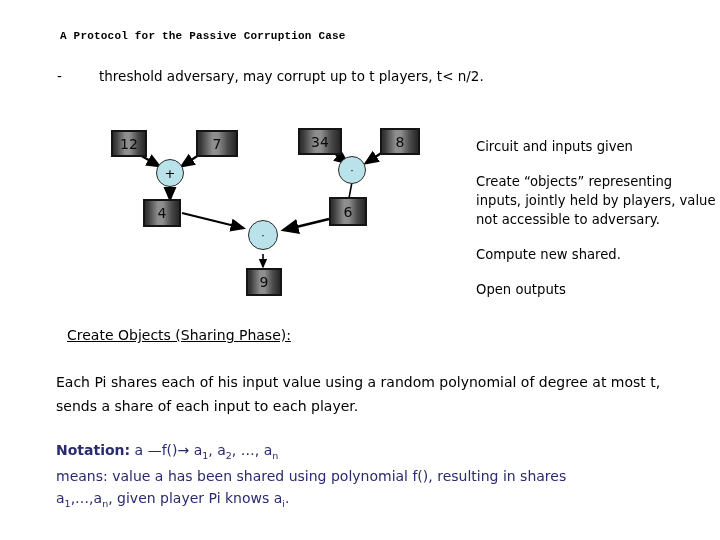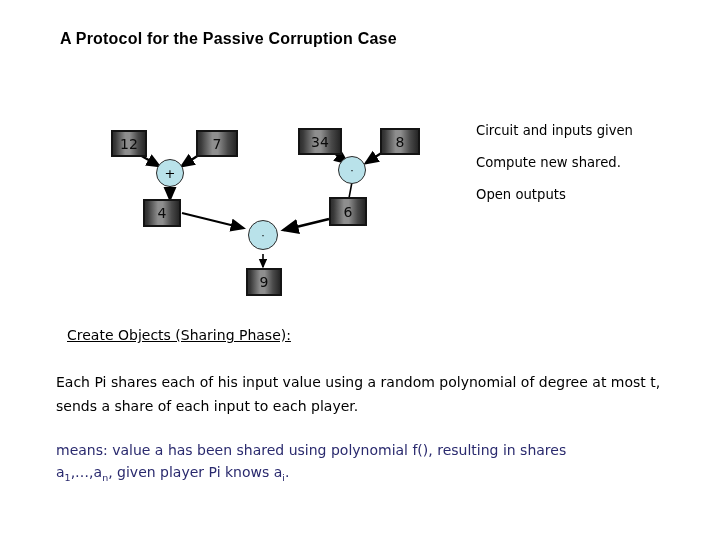--- a/index.html
+++ b/index.html
@@ -21,25 +21,25 @@
     left: 0; top: 0;
     width: 720px;
     height: 540px;
   }
 
   
   .title {
     position: absolute;
     left: 60px;
     top: 30px;
-    font-size: 16px;
+    font-size: 11px;
     font-weight: bold;
     letter-spacing: 0.2px;
     white-space: nowrap;
-    font-family: Liberation Sans, sans-serif;
+    font-family: Liberation Mono, monospace;
   }
 
   .bullet-row {
     position: absolute;
     left: 57px;
     top: 68px;
     font-size: 13.5px;
     white-space: nowrap;
   }
   .bullet-dash {
@@ -49,21 +49,21 @@
 
   .right-col {
     position: absolute;
     left: 476px;
     top: 121px;
     width: 240px;
     font-size: 13.2px;
     line-height: 19px;
   }
   .right-col p {
-    margin: 0 0 13px 0;
+    margin: 16px 0 13px 0;
   }
   .right-col p:last-child { margin-bottom: 0; }
 
   .section-head {
     position: absolute;
     left: 56px;
     top: 327px;
     font-size: 14px;
     text-decoration: underline;
     white-space: nowrap;
@@ -139,23 +139,27 @@
   }
   .gate.mul { font-size: 11px; }
 </style>
 </head>
 <body>
 
 <div class="slide">
 
   <div class="title">A Protocol for the Passive Corruption Case</div>
 
+  <div class="bullet-row">
+    <span class="bullet-dash">-</span><span>threshold adversary, may corrupt up to t players, t&lt; n/2.</span>
+  </div>
 
   <div class="right-col">
     <p>Circuit and inputs given</p>
+    <p>Create “objects” representing inputs, jointly held by players, value not accessible to adversary.</p>
     <p>Compute new shared.</p>
     <p>Open outputs</p>
   </div>
 
   <div class="circuit">
 
     <svg width="720" height="540" style="position:absolute;left:0;top:0;">
       <defs>
         <marker id="ah" markerWidth="7" markerHeight="7" refX="5.6" refY="3" orient="auto" markerUnits="strokeWidth">
           <path d="M0,0 L7,3 L0,6 z" fill="#000"></path>
@@ -217,17 +221,18 @@
     <div class="node-box" style="left:246px; top:268px; width:36px; height:28px;">
       <span>9</span>
     </div>
   </div>
 
   <div class="section-head">Create Objects (Sharing Phase):</div>
 
   <div class="body-para">Each Pi shares each of his input value using a random polynomial of degree at most t, sends a share of each input to each player.</div>
 
   <div class="notation">
+    <div><span class="lead">Notation:</span><span> a —f()→  a</span><sub>1</sub><span>, a</span><sub>2</sub><span>, …, a</span><sub>n</sub></div>
     <div>means: value a has been shared using polynomial f(), resulting in shares</div>
     <div><span>a</span><sub>1</sub><span>,…,a</span><sub>n</sub><span>, given player Pi knows a</span><sub>i</sub><span>.</span></div>
   </div>
 
 </div>
 
 </body></html>

